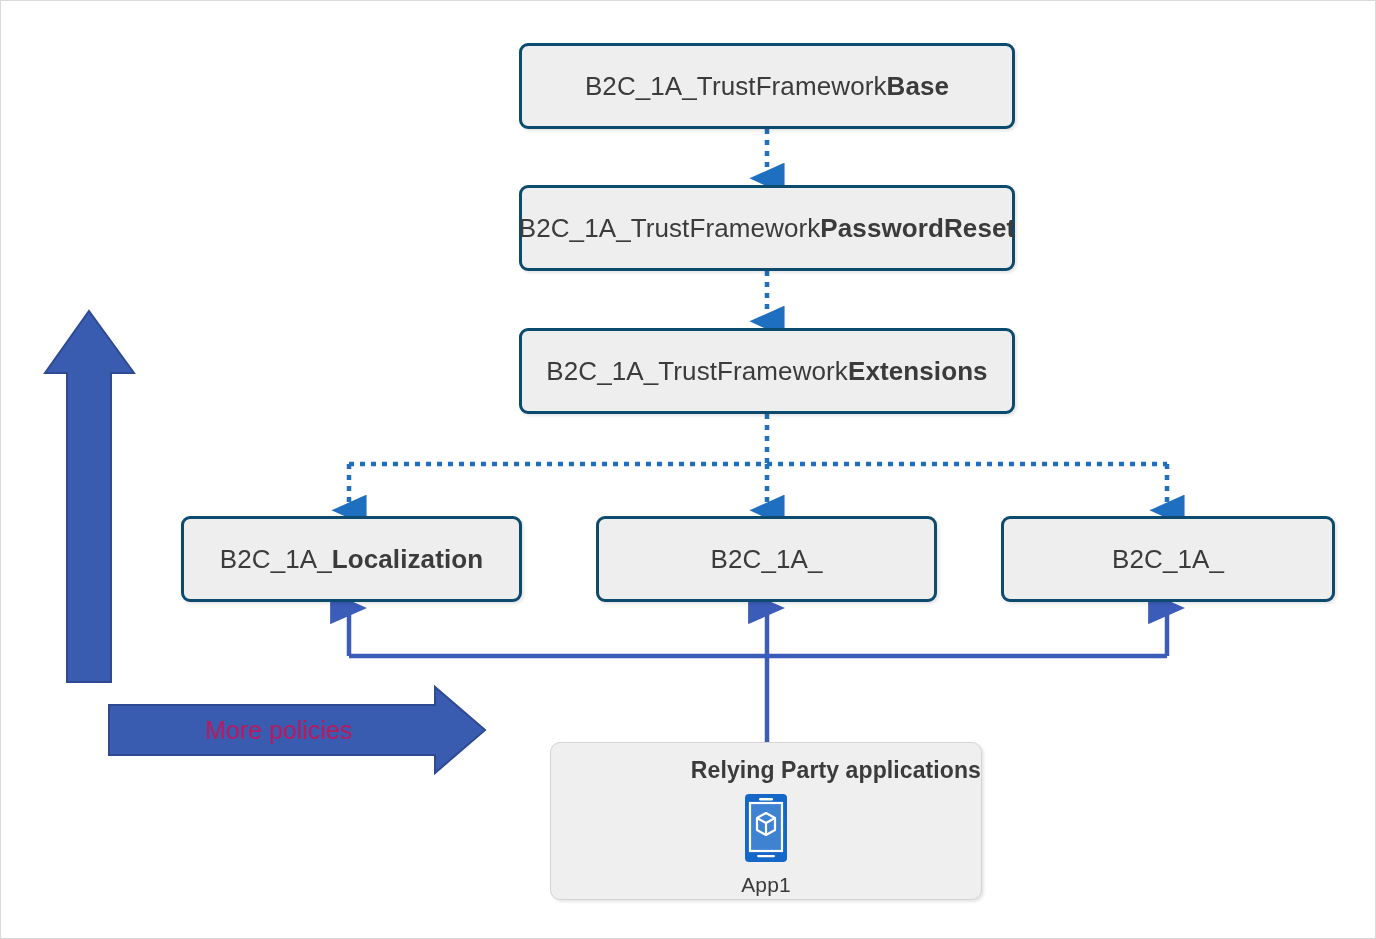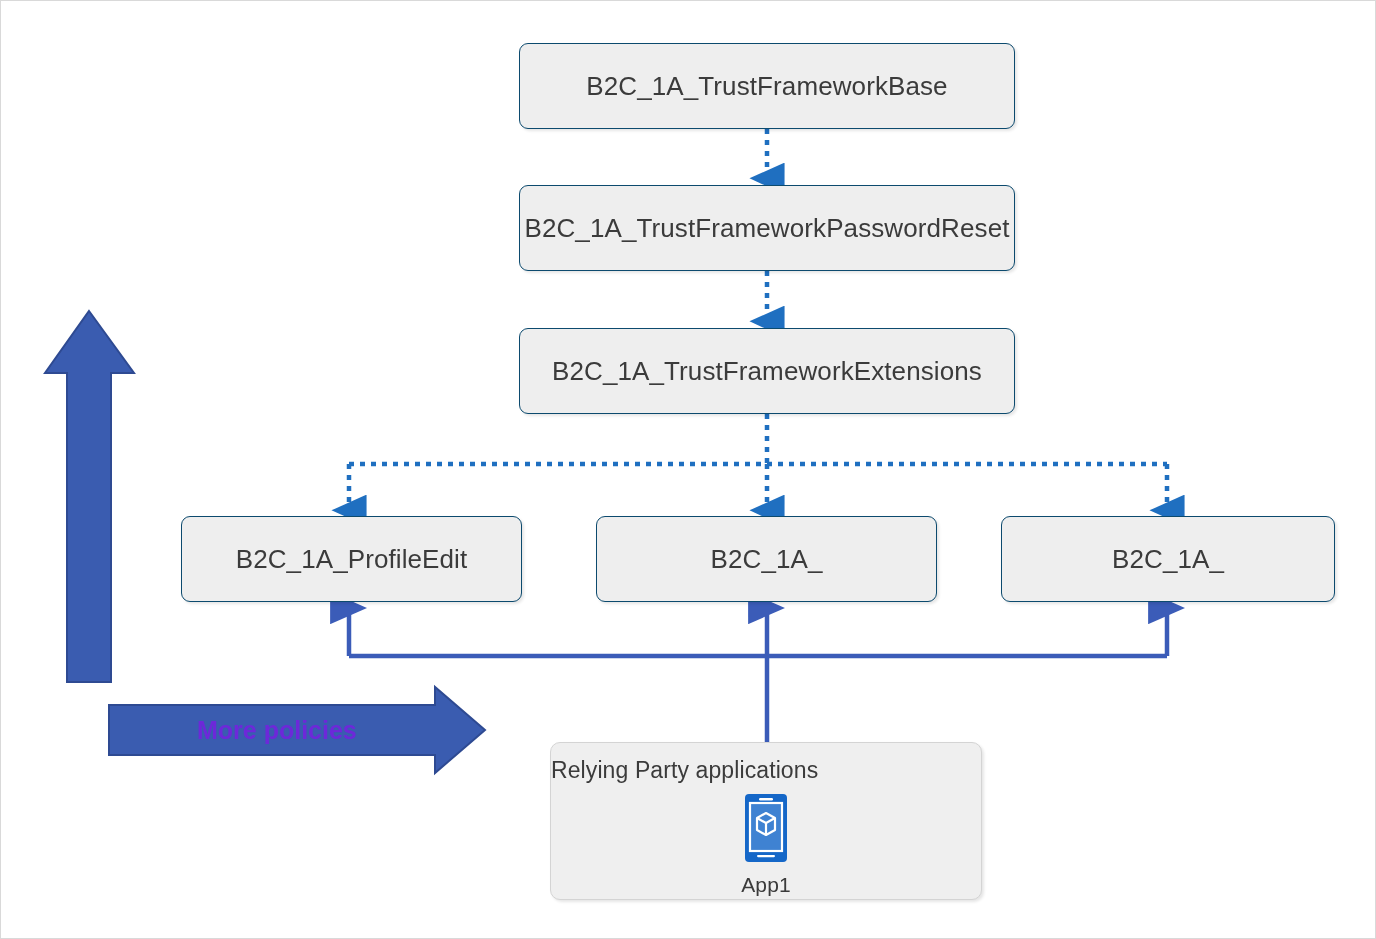--- a/index.html
+++ b/index.html
@@ -24,33 +24,33 @@
     left: 0;
     top: 0;
     width: 1376px;
     height: 939px;
     pointer-events: none;
   }
   .node {
     position: absolute;
     box-sizing: border-box;
     background: #eeeeee;
-    border: 1px solid #0c4a6e;
+    border: 3px solid #0c4a6e;
     border-radius: 9px;
     box-shadow: 2px 2px 3px rgba(0,0,0,0.10);
     display: flex;
     align-items: center;
     justify-content: center;
     color: #3b3b3b;
     font-size: 26px;
     letter-spacing: 0.1px;
     white-space: nowrap;
   }
   .node .pre { font-weight: 400; }
-  .node .strong { font-weight: normal; }
+  .node .strong { font-weight: bold; }
 
   
   #node-base        { left: 518px; top: 42px;  width: 496px; height: 86px; }
   #node-localization{ left: 518px; top: 184px; width: 496px; height: 86px; }
   #node-extensions  { left: 518px; top: 327px; width: 496px; height: 86px; }
 
   
   #node-profileedit   { left: 180px;  top: 515px; width: 341px; height: 86px; }
   #node-signupsignin  { left: 595px;  top: 515px; width: 341px; height: 86px; }
   #node-passwordreset { left: 1000px; top: 515px; width: 334px; height: 86px; }
@@ -58,23 +58,23 @@
   
   #panel-rp {
     left: 549px; top: 741px; width: 432px; height: 158px;
     display: block;
     background: #efefef;
     border: 1px solid #d4d4d4;
     border-radius: 10px;
     box-shadow: 2px 2px 3px rgba(0,0,0,0.10);
   }
   #panel-rp .rp-title {
-    text-align: left;
+    text-align: right;
     font-size: 23px;
-    font-weight: normal;
+    font-weight: bold;
     color: #3b3b3b;
     margin-top: 14px;
   }
   .rp-apps {
     display: flex;
     justify-content: center;
     gap: 73px;
     margin-top: 8px;
   }
   .rp-app {
@@ -83,24 +83,25 @@
   }
   .rp-app .rp-label {
     font-size: 21px;
     color: #3b3b3b;
     margin-top: 2px;
   }
 
   
   .blue-arrow-label {
     position: absolute;
-    color: #6d28d9;
+    color: #be185d;
     font-size: 25px;
-    font-weight: bold;
+    font-weight: normal;
     white-space: nowrap;
+    margin-left: 8px;
   }
   #label-policies {
     left: 196px;
     top: 715px;
     text-align: center;
   }
 </style>
 </head>
 <body>
 
@@ -169,21 +170,21 @@
       <span class="strong">PasswordReset</span>
   </div>
 
   <div class="node" id="node-extensions">
     <span class="pre">B2C_1A_TrustFramework</span>
       <span class="strong">Extensions</span>
   </div>
 
   <div class="node" id="node-profileedit">
     <span class="pre">B2C_1A_</span>
-      <span class="strong">ProfileEdit</span>
+      <span class="strong">Localization</span>
   </div>
 
   <div class="node" id="node-signupsignin">
     <span class="pre">B2C_1A_</span>
   </div>
 
   <div class="node" id="node-passwordreset">
     <span class="pre">B2C_1A_</span>
   </div>
 

